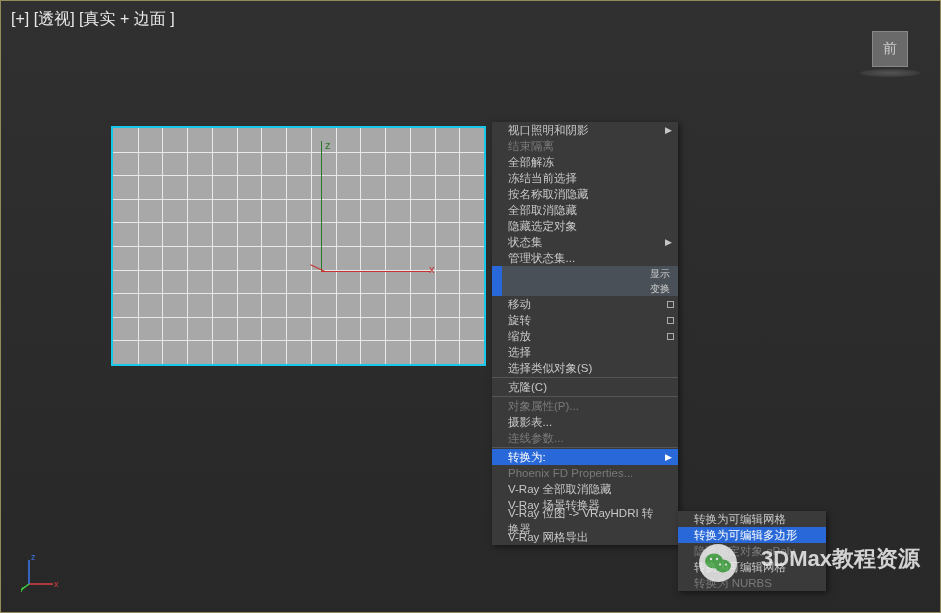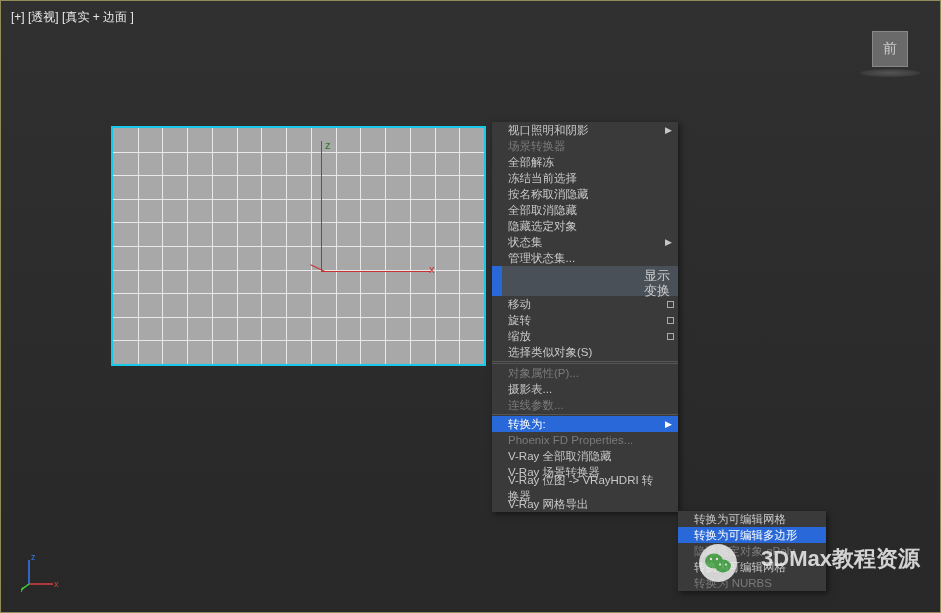--- a/index.html
+++ b/index.html
@@ -1,18 +1,18 @@
 <!DOCTYPE html>
 <html><head>
 <meta charset="utf-8">
 <style>
 * { margin: 0; padding: 0; box-sizing: border-box; font-family: "Microsoft YaHei", sans-serif; }
 body { width: 941px; height: 613px; background: #2b2b2b; overflow: hidden; position: relative; }
 .viewport { position: absolute; inset: 0; border: 1px solid #938c5a; background: linear-gradient(to bottom, #303030, #282828); }
-.viewport-label { position: absolute; top: 8px; left: 10px; color: #e8e8e8; font-size: 12px; }
+.viewport-label { position: absolute; top: 8px; left: 10px; color: #e8e8e8; font-size: 16px; }
 .viewcube { position: absolute; top: 30px; right: 20px; width: 60px; height: 50px; display: flex; flex-direction: column; align-items: center; }
 .cube-face { width: 36px; height: 36px; background: #6a6a6a; border: 1px solid #888; display: flex; align-items: center; justify-content: center; color: #ccc; font-size: 14px; }
 .cube-base { width: 60px; height: 8px; background: radial-gradient(ellipse, #555, transparent); margin-top: 2px; border-radius: 50%; }
 .plane { position: absolute; left: 110px; top: 125px; width: 375px; height: 240px; background: #a8a8a8; border: 2px solid #18c8e8; }
 .plane-grid-line-h { position: absolute; left: 0; right: 0; height: 1px; background: #e8e8e8; }
 .plane-grid-line-v { position: absolute; top: 0; bottom: 0; width: 1px; background: #e8e8e8; }
 .axis-gizmo { position: absolute; left: 300px; top: 140px; width: 140px; height: 140px; pointer-events: none; }
 .axis-z { position: absolute; left: 20px; top: 0; width: 1px; height: 130px; background: #2a7a2a; }
 .axis-z-label { position: absolute; left: 24px; top: -2px; color: #2a7a2a; font-size: 11px; }
 .axis-x { position: absolute; left: 20px; top: 130px; width: 110px; height: 1px; background: #c83232; }
@@ -21,21 +21,21 @@
 .world-axis { position: absolute; left: 20px; bottom: 20px; }
 .world-axis svg { display: block; }
 .ctx-menu { position: absolute; left: 491px; top: 121px; width: 186px; background: #3a3a3a; font-size: 11.5px; color: #c8c8c8; box-shadow: 2px 2px 6px rgba(0,0,0,0.5); }
 .menu-item { height: 16px; padding: 0 16px; display: flex; align-items: center; position: relative; cursor: pointer; line-height: 16px; }
 .menu-item.disabled { color: #7a7a7a; }
 .menu-item.highlighted { background: #2868d8; color: #fff; }
 .menu-sep { height: 1px; background: #555; margin: 1px 0; }
 .menu-arrow { position: absolute; right: 6px; font-size: 9px; }
 .menu-box { position: absolute; right: 4px; width: 7px; height: 7px; border: 1px solid #aaa; }
 .menu-header { height: 15px; background: #495058; position: relative; }
-.menu-header-label { position: absolute; right: 8px; top: 1px; color: #ccc; font-size: 13px; }
+.menu-header-label { position: absolute; right: 8px; top: 1px; color: #ccc; font-size: 10px; }
 .menu-header-blue { position: absolute; left: 0; top: 0; width: 10px; height: 100%; background: #2868d8; }
 .submenu { position: absolute; left: 677px; top: 510px; width: 148px; background: #3a3a3a; font-size: 11.5px; color: #c8c8c8; box-shadow: 2px 2px 6px rgba(0,0,0,0.5); }
 .watermark { position: absolute; right: 20px; bottom: 30px; display: flex; gap: 24px; opacity: 0.85; }
 .wm-icon { width: 38px; height: 38px; background: #f0f0f0; border-radius: 50%; display: flex; align-items: center; justify-content: center; font-size: 18px; }
 .wm-text { color: #f0f0f0; font-size: 22px; font-weight: bold; }
 </style>
 </head>
 <body>
 
 <div class="viewport">
@@ -94,21 +94,21 @@
       <text x="-2" y="40" fill="#40d040" font-size="9">y</text>
     </svg>
   </div>
 
   <div class="ctx-menu" id="ctxMenu">
       <div class="menu-item">
         <span>视口照明和阴影</span>
         <span class="menu-arrow">▶</span>
       </div>
       <div class="menu-item disabled">
-        <span>场景转换器</span>
+        <span>结束隔离</span>
       </div>
       <div class="menu-item">
         <span>全部解冻</span>
       </div>
       <div class="menu-item">
         <span>冻结当前选择</span>
       </div>
       <div class="menu-item">
         <span>按名称取消隐藏</span>
       </div>
@@ -139,23 +139,29 @@
       </div>
       <div class="menu-item">
         <span>旋转</span>
         <span class="menu-box"></span>
       </div>
       <div class="menu-item">
         <span>缩放</span>
         <span class="menu-box"></span>
       </div>
       <div class="menu-item">
+        <span>选择</span>
+      </div>
+      <div class="menu-item">
         <span>选择类似对象(S)</span>
       </div>
       <div class="menu-sep"></div>
+      <div class="menu-item">
+        <span>克隆(C)</span>
+      </div>
       <div class="menu-sep"></div>
       <div class="menu-item disabled">
         <span>对象属性(P)...</span>
       </div>
       <div class="menu-item">
         <span>摄影表...</span>
       </div>
       <div class="menu-item disabled">
         <span>连线参数...</span>
       </div>

